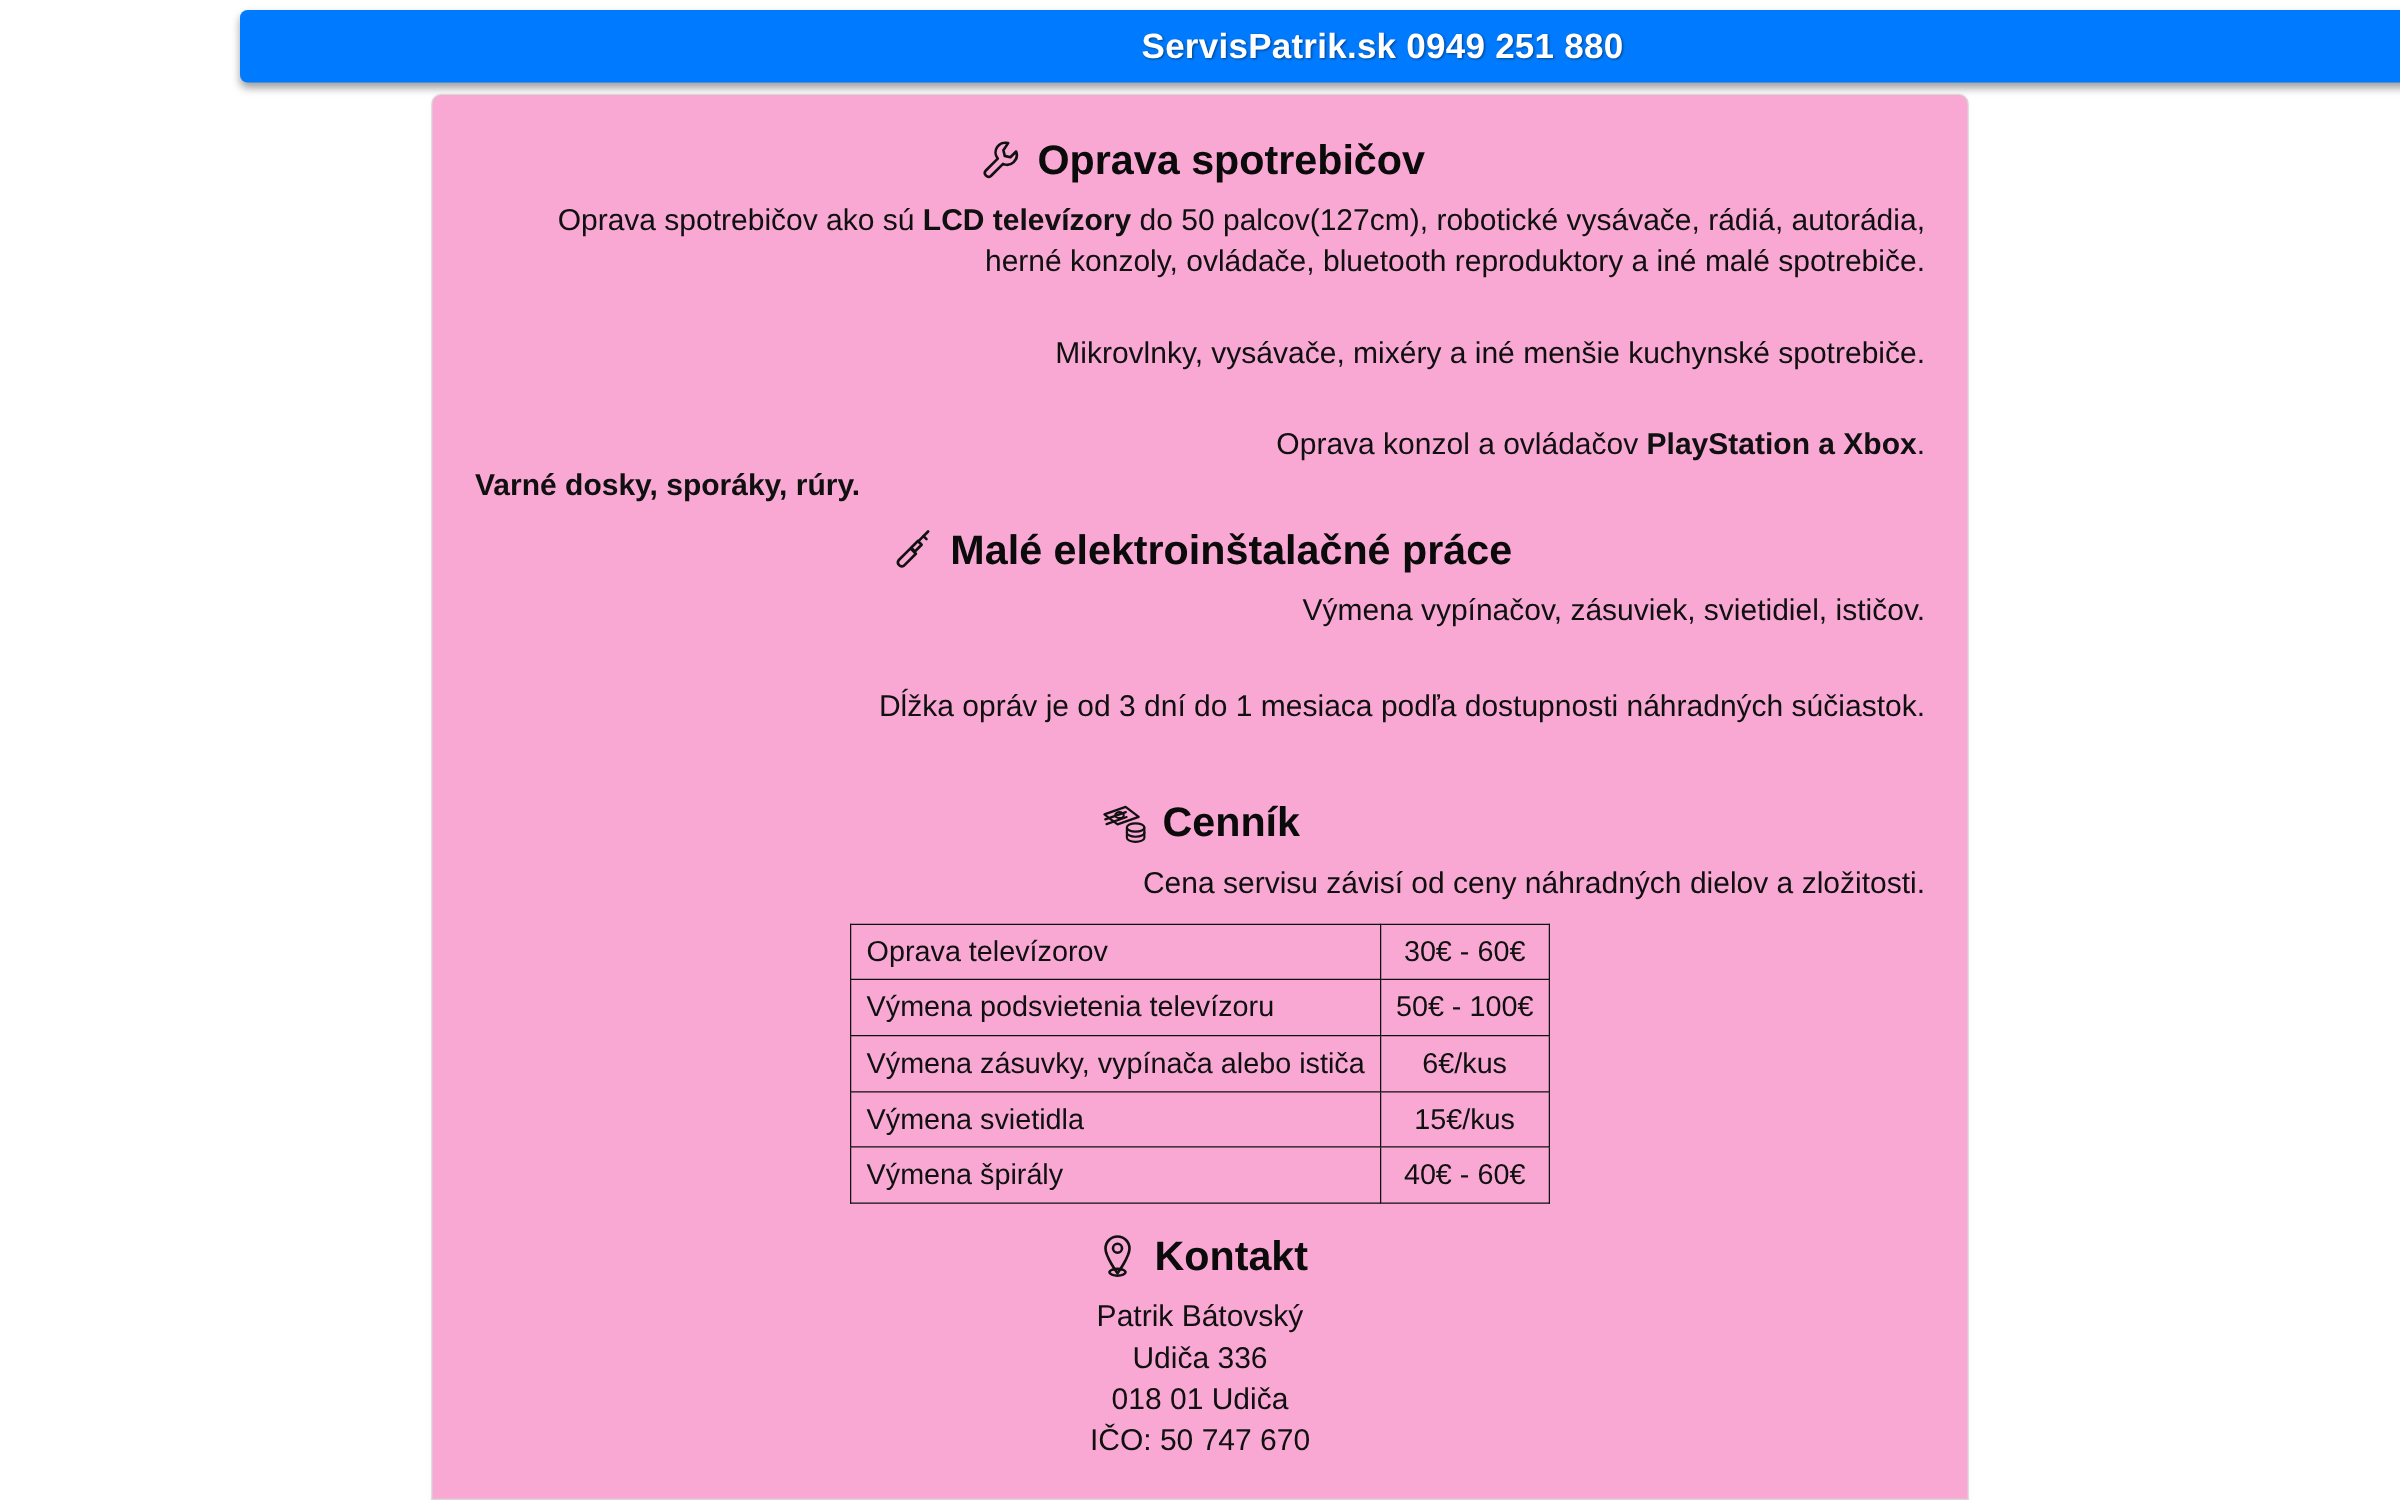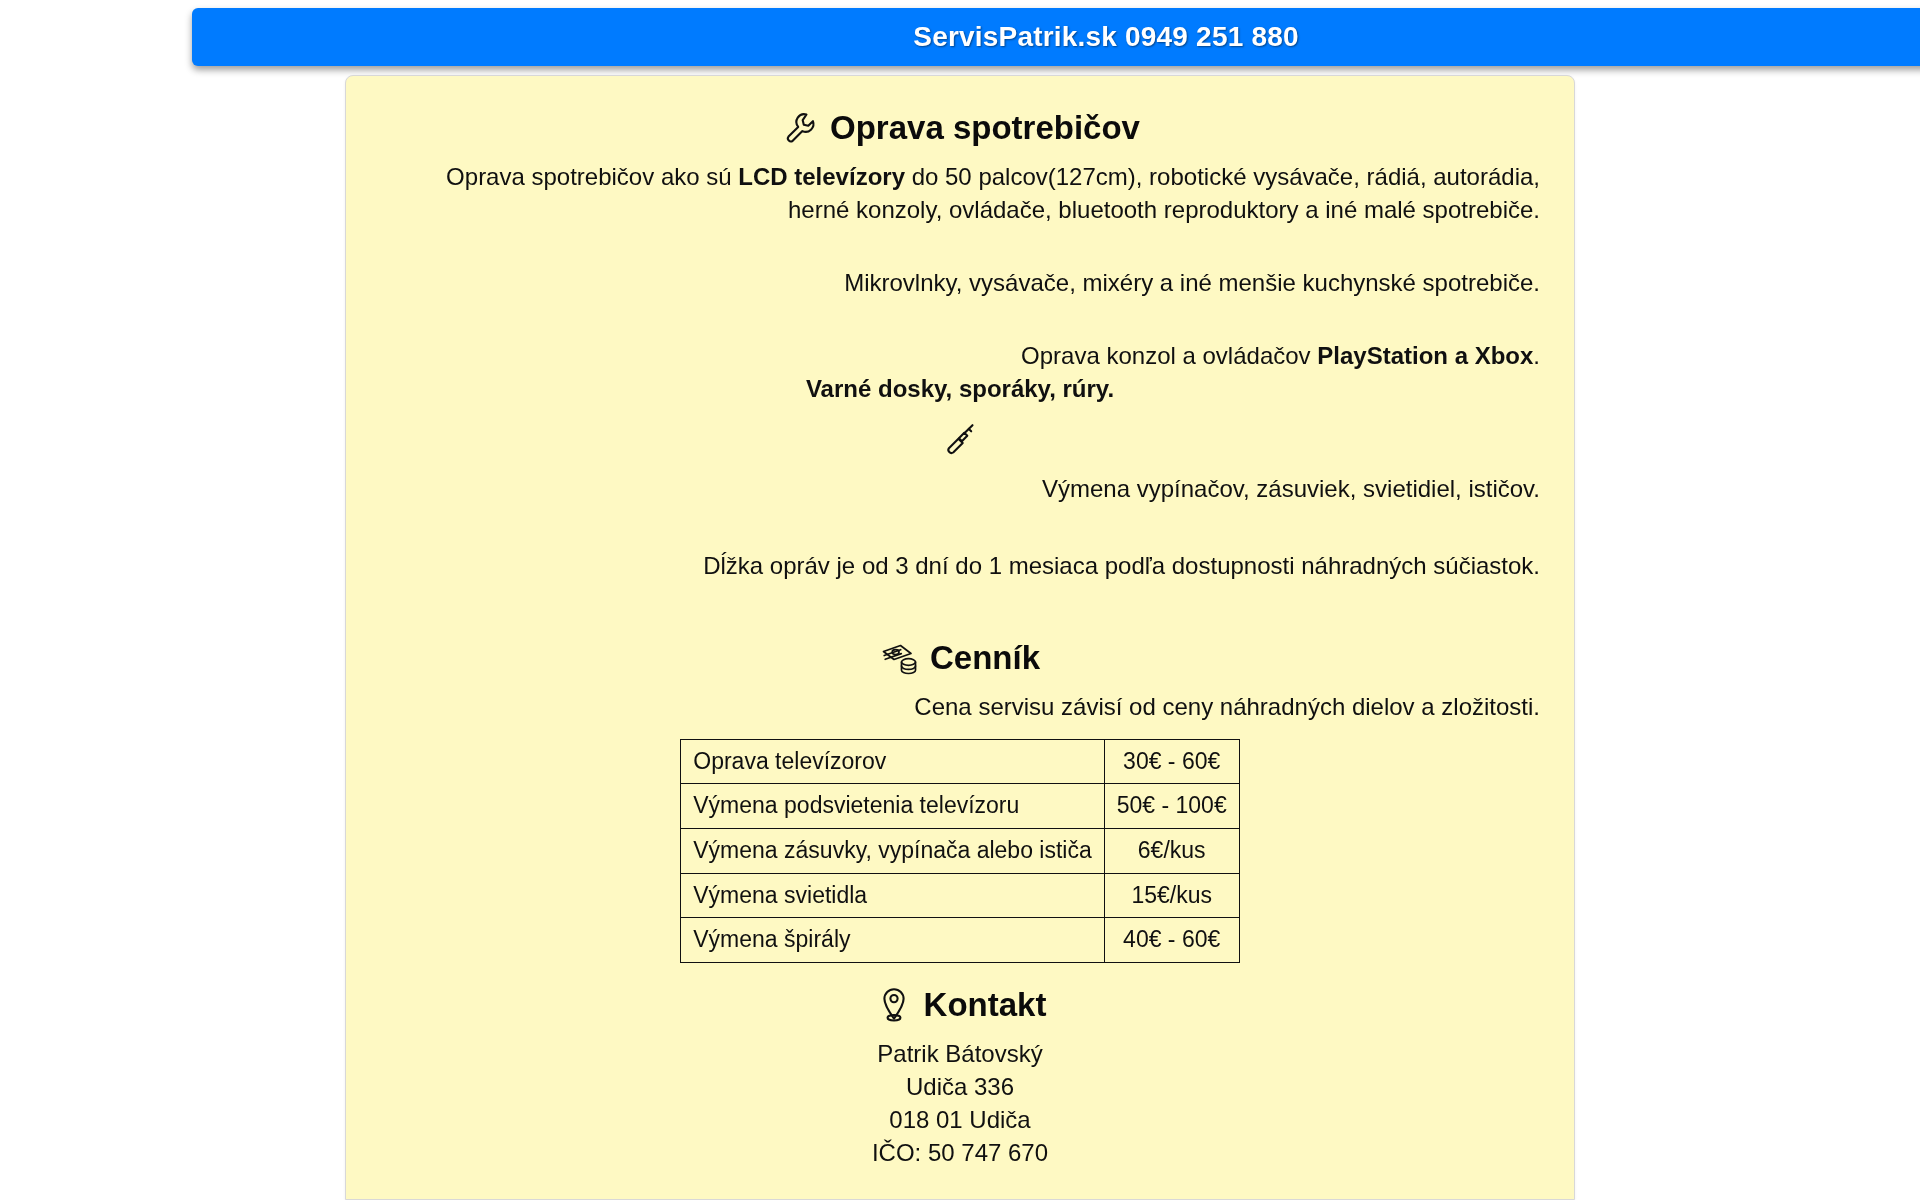--- a/index.html
+++ b/index.html
@@ -44,21 +44,21 @@
     white-space: nowrap;
   }
 
   
   .card {
     position: absolute;
     left: 345px;
     top: 75px;
     width: 1230px;
     min-height: 1125px;
-    background: #fef9c3;
+    background: #f9a8d4;
     border: 1px solid #d8d8d8;
     border-top-left-radius: 8px;
     border-top-right-radius: 8px;
     padding: 18px 34px 10px 34px;
     box-shadow: 0 1px 3px rgba(0,0,0,0.06);
   }
 
   
   h1.section-heading {
     margin: 14px 0 12px 0;
@@ -90,21 +90,20 @@
     line-height: 1.38;
     color: #101010;
     font-weight: normal;
   }
   p.body-text.spaced { margin-top: 40px; }
   p.body-text.spaced-lg { margin-top: 44px; }
   p.body-text b { font-weight: bold; }
 
   .strong-line {
     margin: 0;
-    text-align: center;
     font-size: 24px;
     line-height: 1.38;
     font-weight: bold;
     color: #101010;
   }
 
   
   .price-table-wrap {
     display: flex;
     justify-content: center;
@@ -163,20 +162,21 @@
 
     <h1 class="section-heading">
       <span class="head-icon">
         <svg width="36" height="36" viewBox="0 0 36 36" fill="none" stroke="#111" stroke-width="2.1" stroke-linecap="round" stroke-linejoin="round">
           <path d="M30.5 3.2 L22.6 11.1"></path>
           <path d="M26.8 6.9 L29.2 9.3"></path>
           <path d="M22.3 10.8 L16.9 16.2 L19.9 19.2 L25.3 13.8 Z"></path>
           <path d="M16.4 16.7 L6.9 26.2a3.1 3.1 0 0 0 4.3 4.3l9.5-9.5z"></path>
         </svg>
       </span>
+      <span>Malé elektroinštalačné práce</span>
     </h1>
 
     <p class="body-text">Výmena vypínačov, zásuviek, svietidiel, ističov.</p>
     <p class="body-text spaced-lg">Dĺžka opráv je od 3 dní do 1 mesiaca podľa dostupnosti náhradných súčiastok.</p>
 
     <h1 class="section-heading" style="margin-top:56px;">
       <span class="head-icon">
         <svg width="38" height="34" viewBox="0 0 38 34" fill="none" stroke="#111" stroke-width="1.7" stroke-linecap="round" stroke-linejoin="round">
           <path d="M2.5 10.5 L19.5 4.5 L30 12.5 L13 18.5 Z"></path>
           <path d="M3.2 14.5 L19.7 8.7"></path>

